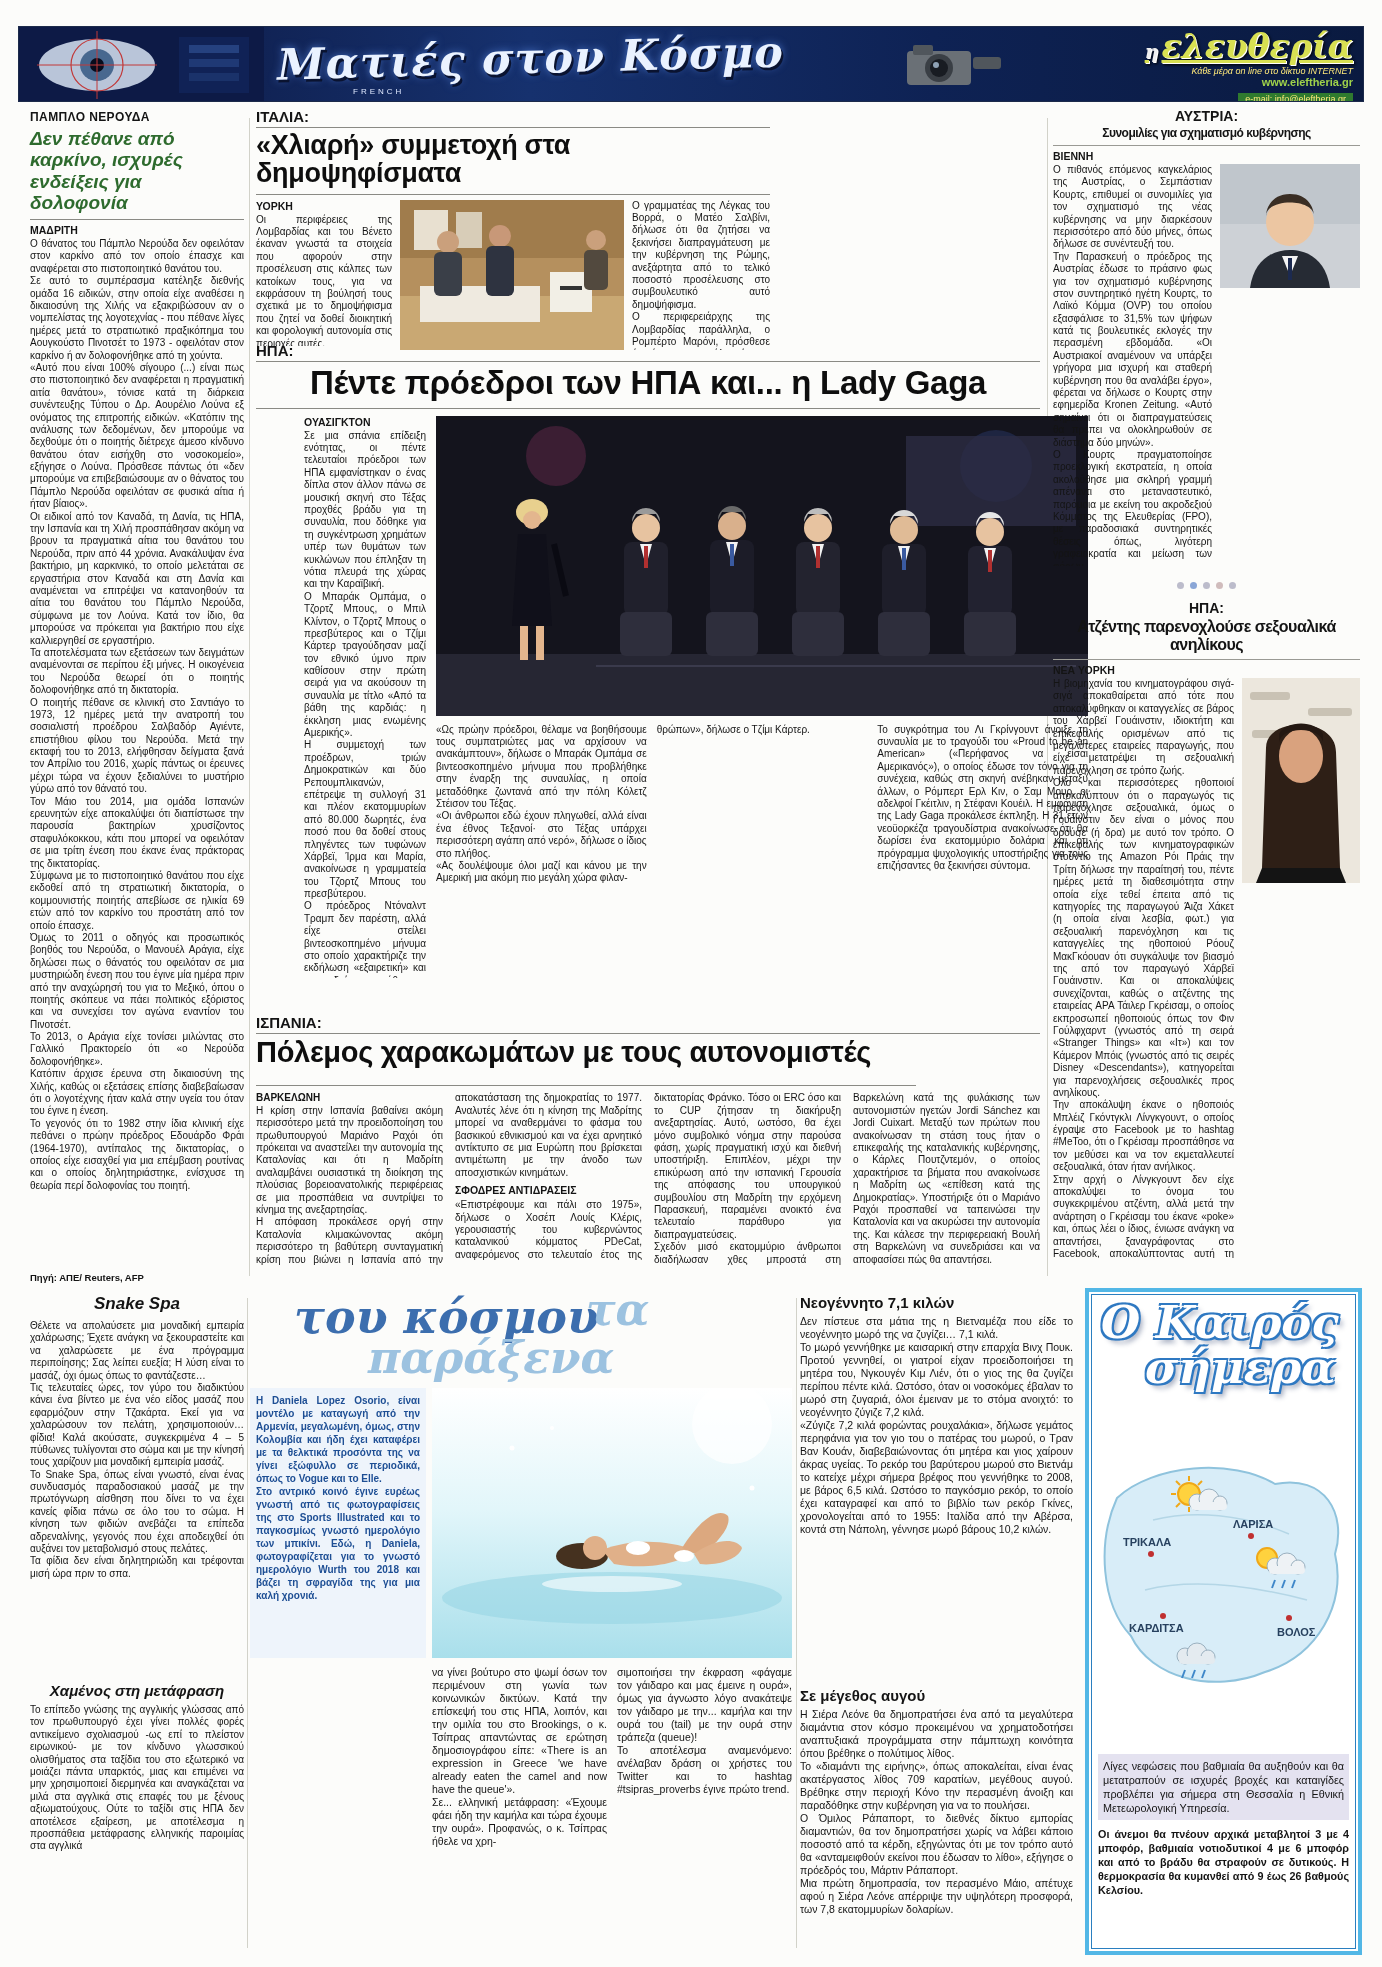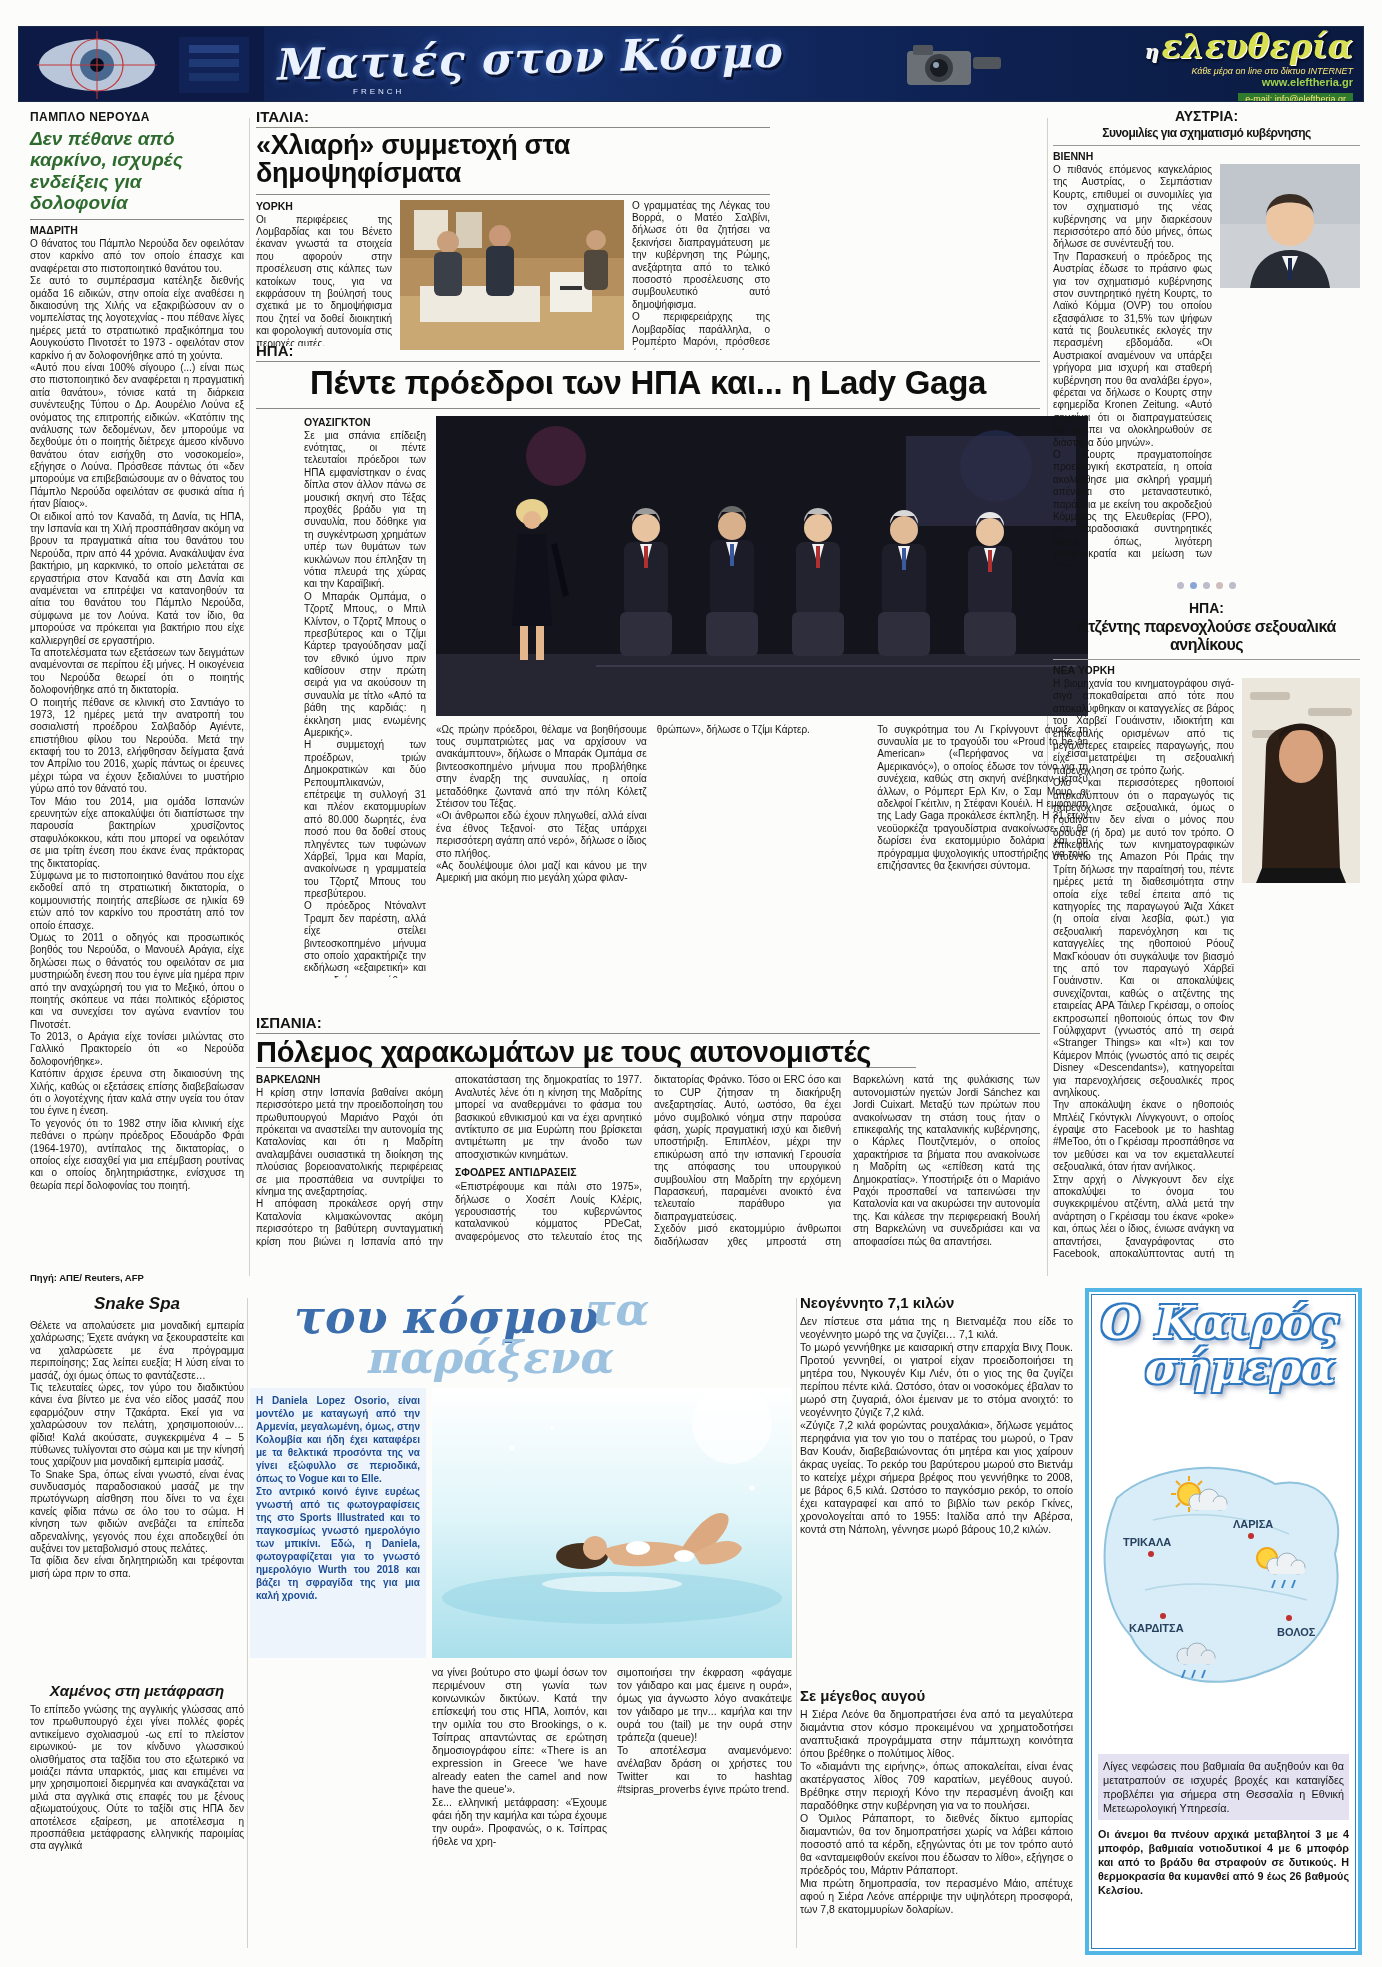--- a/index.html
+++ b/index.html
@@ -12,21 +12,21 @@
   .banner { left:18px; top:26px; width:1346px; height:76px; overflow:hidden;
             background:linear-gradient(90deg,#0c173f,#16316e 38%,#0e2254 68%,#0a1a40); border:1px solid #1c2a4a; }
   .banner-title { position:absolute; left:258px; top:6px; font-family:"DejaVu Serif",serif; font-style:italic;
             font-weight:bold; font-size:43px; color:#eaf2ff; letter-spacing:1px; transform:rotate(-1.5deg);
             text-shadow:2px 3px 0 #0a1330, 0 0 8px #4a74c8; white-space:nowrap; }
   .banner-french { position:absolute; left:334px; top:60px; font-size:8px; color:#dfe8ff; letter-spacing:3px; }
   .banner-art { position:absolute; left:0; top:0; }
   .banner-camera { position:absolute; left:880px; top:10px; }
   .logo-block { position:absolute; right:10px; top:3px; width:320px; text-align:right; }
   .paper-logo { font-family:"DejaVu Serif",serif; font-style:italic; font-weight:bold; font-size:33px; line-height:1;
-            color:#d8e052; text-shadow:1px 1px 0 #ffffff, 2px 2px 3px #000; white-space:nowrap; }
+            color:#d8e052; text-shadow:1px 1px 0 #ffffff, 2px 2px 3px #000; white-space:nowrap;text-decoration:underline; }
   .paper-logo .prefix { font-size:19px; color:#f0f0f0; margin-right:3px; }
   .banner-tagline { font-size:9px; color:#ffe97a; font-style:italic; margin-top:3px; }
   .banner-site { font-size:11px; font-weight:bold; color:#9fd24a; }
   .banner-email { display:inline-block; font-size:9px; color:#ffe97a; background:#2f7a2f; padding:1px 7px; margin-top:2px; }
 
   
   .kicker { font-weight:bold; font-size:15px; }
   .kicker-sm { font-weight:bold; font-size:12px; letter-spacing:.4px; }
   .kicker-row { border-bottom:1px solid #8a8a84; padding-bottom:2px; }
   .headline { font-weight:bold; color:#0e0e0e; letter-spacing:-0.3px; line-height:1.05; }
@@ -52,21 +52,21 @@
   .usa-headline { font-size:33px; padding:4px 0 7px; border-bottom:1px solid #8a8a84;text-align:center; }
   .usa-content { display:flex; gap:10px; margin-top:7px;margin-left:48px; }
   .usa-leftcol { width:122px; flex:none; height:566px; }
   .usa-right { flex:1; }
   .photo-usa { width:652px; height:300px; display:block; }
   .usa-below { display:flex; gap:10px; margin-top:8px; }
   .usa-below .body-text { flex:1; height:248px; }
 
   
   .spain { left:256px; top:1014px; width:784px; }
-  .spain-headline { font-size:29px; padding:3px 0 0; border-bottom:1px solid #8a8a84; width:660px; }
+  .spain-headline { font-size:29px; padding:3px 0 18px; border-bottom:1px solid #8a8a84; width:660px; }
   .spain-cols { column-count:4; column-gap:12px; margin-top:6px; height:202px; overflow:hidden;
                 font-size:10px; line-height:1.24; text-align:justify; }
   .spain-cols p { margin:0; white-space:pre-line; }
   .spain-sub { font-weight:bold; font-size:10.5px; margin:5px 0 2px; }
 
   
   .rightcol { left:1053px; top:108px; width:307px; }
   .rc-kicker { text-align:center; font-weight:bold; font-size:14px; }
   .rc-headline { text-align:center; font-weight:bold; font-size:12px; letter-spacing:-0.5px;
                  padding:2px 0 5px; border-bottom:1px solid #9a9a94; margin-bottom:4px; }

